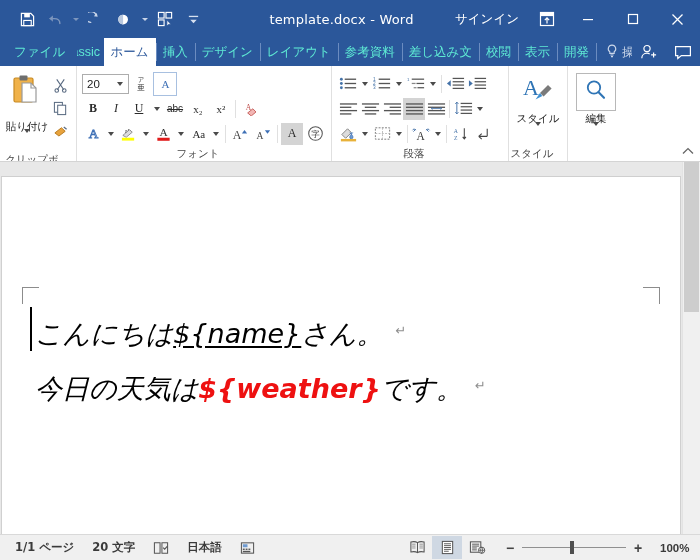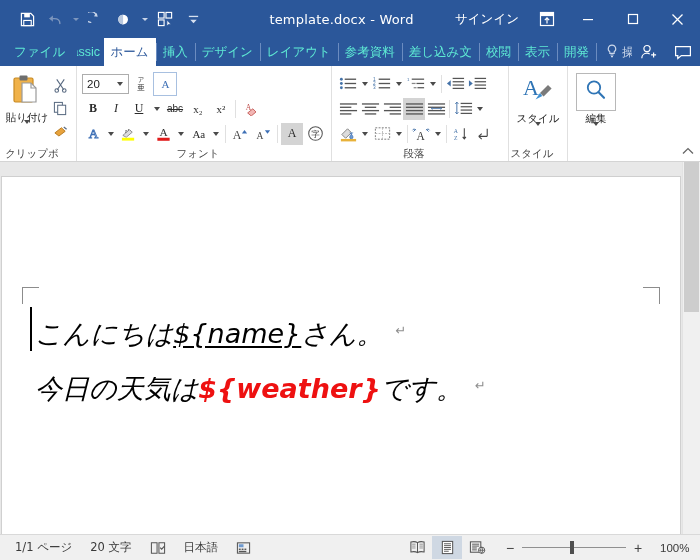--- a/index.html
+++ b/index.html
@@ -212,21 +212,21 @@
     width: 46px;
     display: flex;
     flex-direction: column;
     align-items: center;
     padding-top: 2px;
   }
   .clip-label {
     font-size: 10.5px;
     color: #222;
     line-height: 13px;
-    margin-top: 0;
+    margin-top: 9px;
     white-space: nowrap;
   }
   .clip-right {
     display: flex;
     flex-direction: column;
     gap: 1px;
     padding-top: 3px;
   }
   .mini-btn {
     width: 22px;
@@ -437,20 +437,21 @@
   .statusbar {
     height: 25px;
     background: #f0f0f0;
     border-top: 1px solid #d9d9d9;
     display: flex;
     align-items: center;
     flex: 0 0 auto;
     font-size: 11.5px;
     color: #3a3a3a;
     padding: 0 6px;
+    font-weight: bold;
   }
   .sb-item {
     padding: 0 9px;
     display: flex;
     align-items: center;
     gap: 5px;
     height: 25px;
     white-space: nowrap;
   }
   .sb-right {

